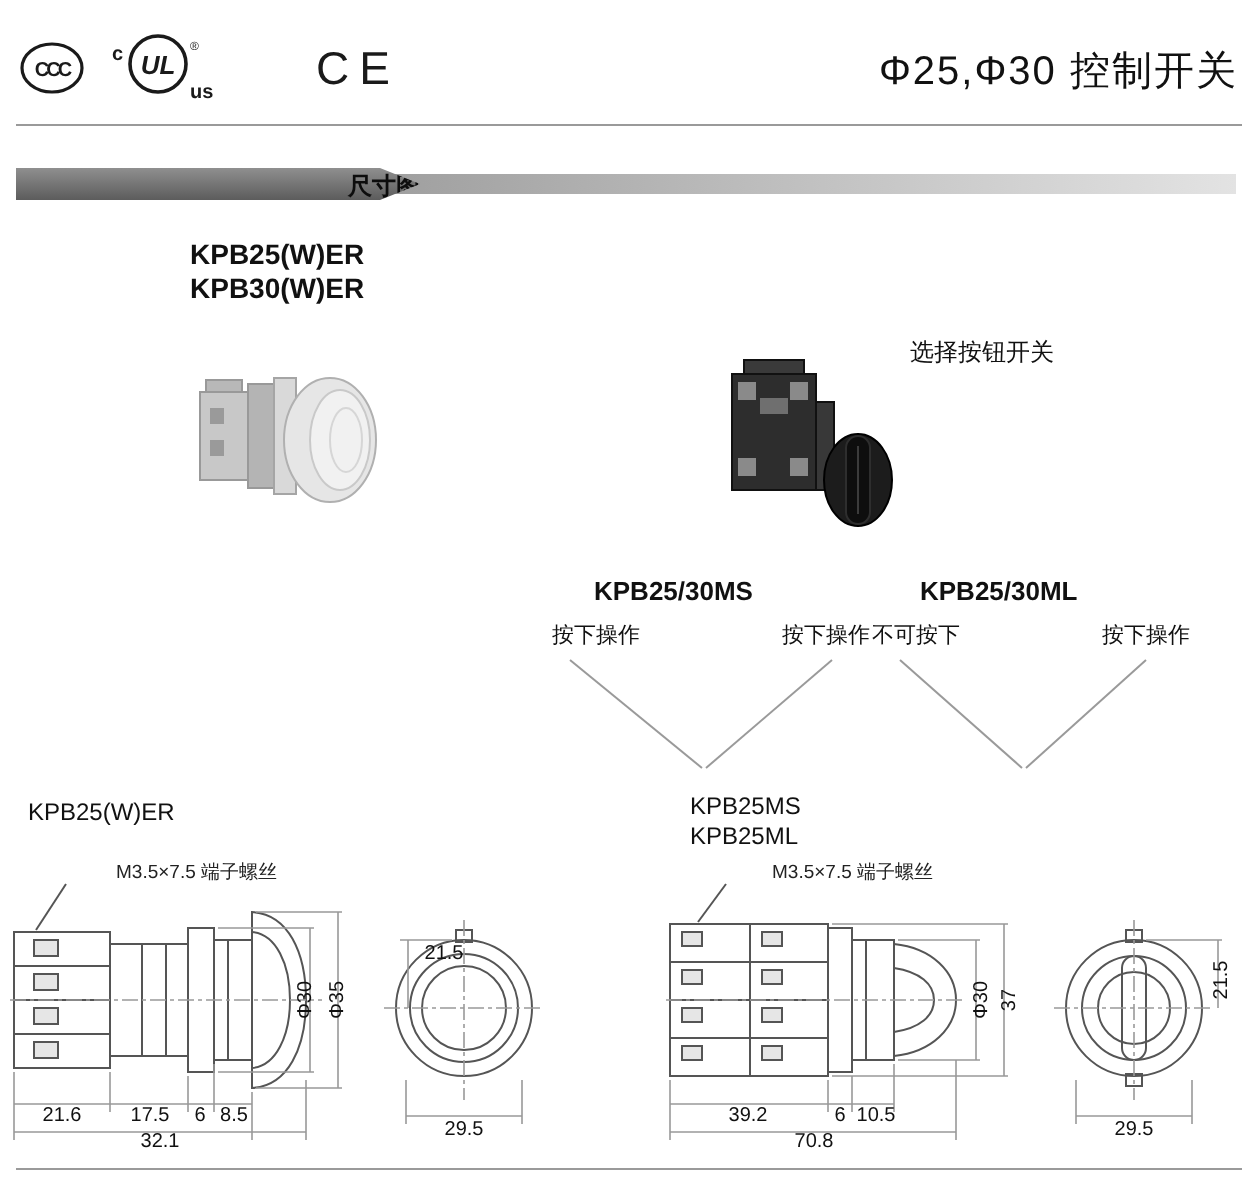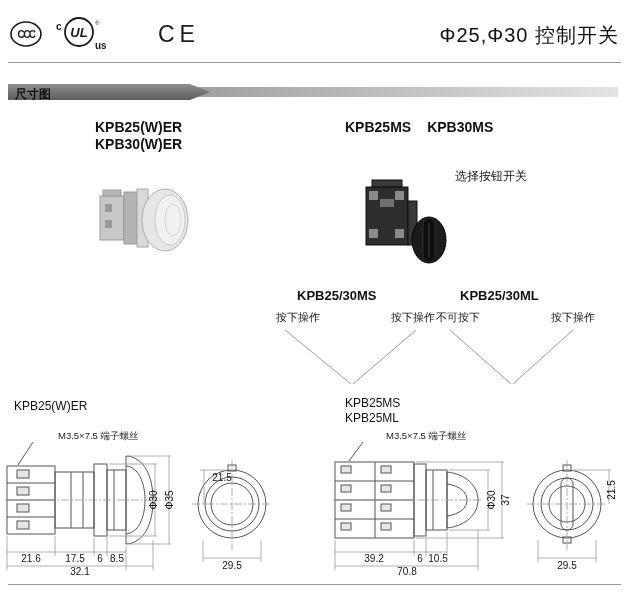--- a/index.html
+++ b/index.html
@@ -12,21 +12,21 @@
   .rule{position:absolute;left:8px;right:8px;border-top:1px solid #9a9a9a;height:0;}
   
   .certs{position:absolute;left:8px;top:16px;display:flex;align-items:center;}
   .ce{font-size:23px;letter-spacing:5px;font-weight:500;margin-left:48px;color:#1a1a1a;}
   .title{position:absolute;right:10px;top:22px;margin:0;font-size:20px;font-weight:normal;letter-spacing:1px;}
   
   .banner-back{position:absolute;left:186px;top:87px;width:432px;height:10px;
     background:linear-gradient(to right,#9e9e9e,#e3e3e3);}
   .banner-front{position:absolute;left:8px;top:84px;width:202px;height:16px;
     background:linear-gradient(to bottom,#8f8f8f,#5c5c5c);
-    clip-path:polygon(0 0,182px 0,202px 50%,182px 100%,0 100%);}
+    clip-path:polygon(0 0,182px 0,202px 50%,182px 100%,0 100%);text-align:right;}
   .banner-label{display:inline-block;padding-left:7px;line-height:16px;font-size:12px;font-weight:bold;color:#0d0d0d;}
   
   .model-lg{font-size:14px;font-weight:bold;line-height:17px;white-space:nowrap;}
   .model-lg .gap{display:inline-block;width:16px;}
   .caption{font-size:12px;}
   
   .op-title{font-size:13px;font-weight:bold;white-space:nowrap;}
   .op-label{font-size:11px;white-space:nowrap;text-align:center;}
   
   .model-sm{font-size:12px;white-space:nowrap;}
@@ -60,21 +60,20 @@
   <div class="banner-back"></div>
   <div class="banner-front">
     <span class="banner-label">尺寸图</span>
   </div>
 
   <div class="abs model-lg" style="left:95px;top:119px">
     <div>KPB25(W)ER</div>
     <div>KPB30(W)ER</div>
   </div>
   <div class="abs model-lg" style="left:345px;top:119px">
-    <div><span>KPB25MS</span><span class="gap"></span><span>KPB30MS</span></div>
   </div>
   <div class="abs caption" style="left:455px;top:168px">选择按钮开关</div>
 
   <svg class="abs" style="left:97px;top:180px" width="95" height="88" viewBox="0 0 95 88">
     <rect x="3" y="16" width="24" height="44" fill="#c8c8c8" stroke="#999"></rect>
     <rect x="6" y="10" width="18" height="6" fill="#b8b8b8" stroke="#999"></rect>
     <rect x="8" y="24" width="7" height="8" fill="#9a9a9a"></rect>
     <rect x="8" y="40" width="7" height="8" fill="#9a9a9a"></rect>
     <rect x="27" y="12" width="13" height="52" fill="#b4b4b4" stroke="#999"></rect>
     <rect x="40" y="9" width="11" height="58" fill="#d9d9d9" stroke="#a5a5a5"></rect>

